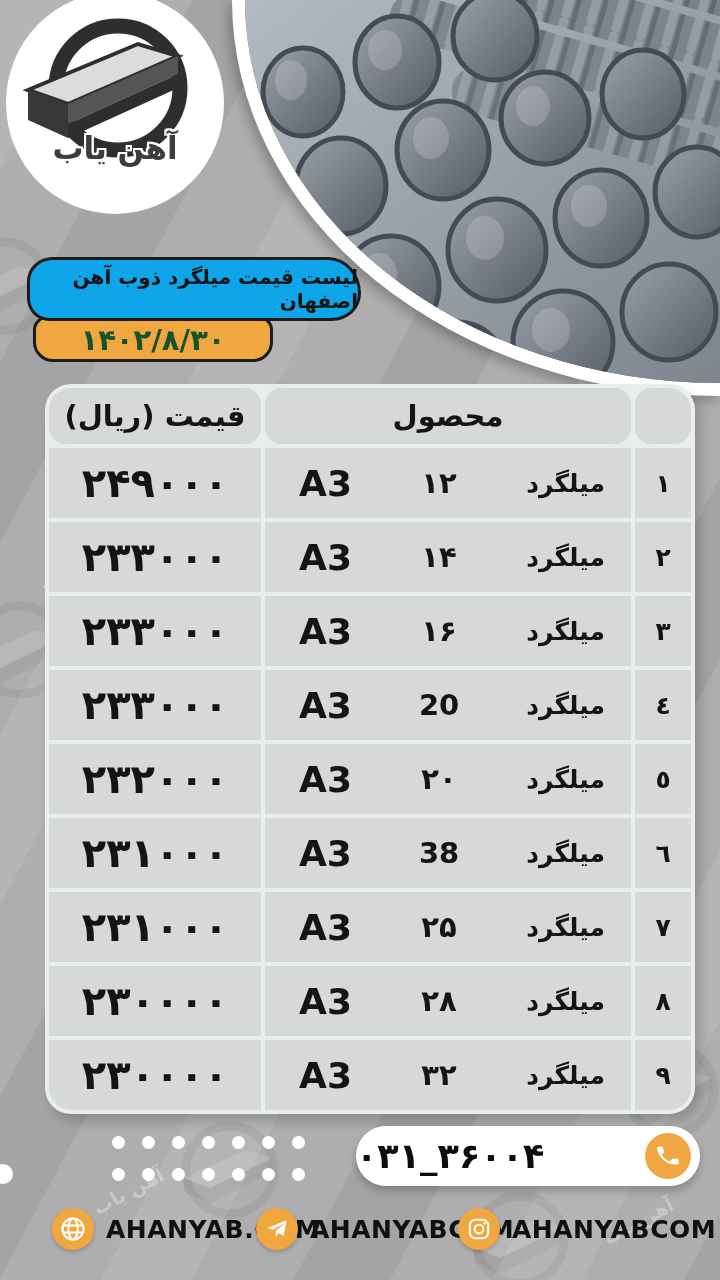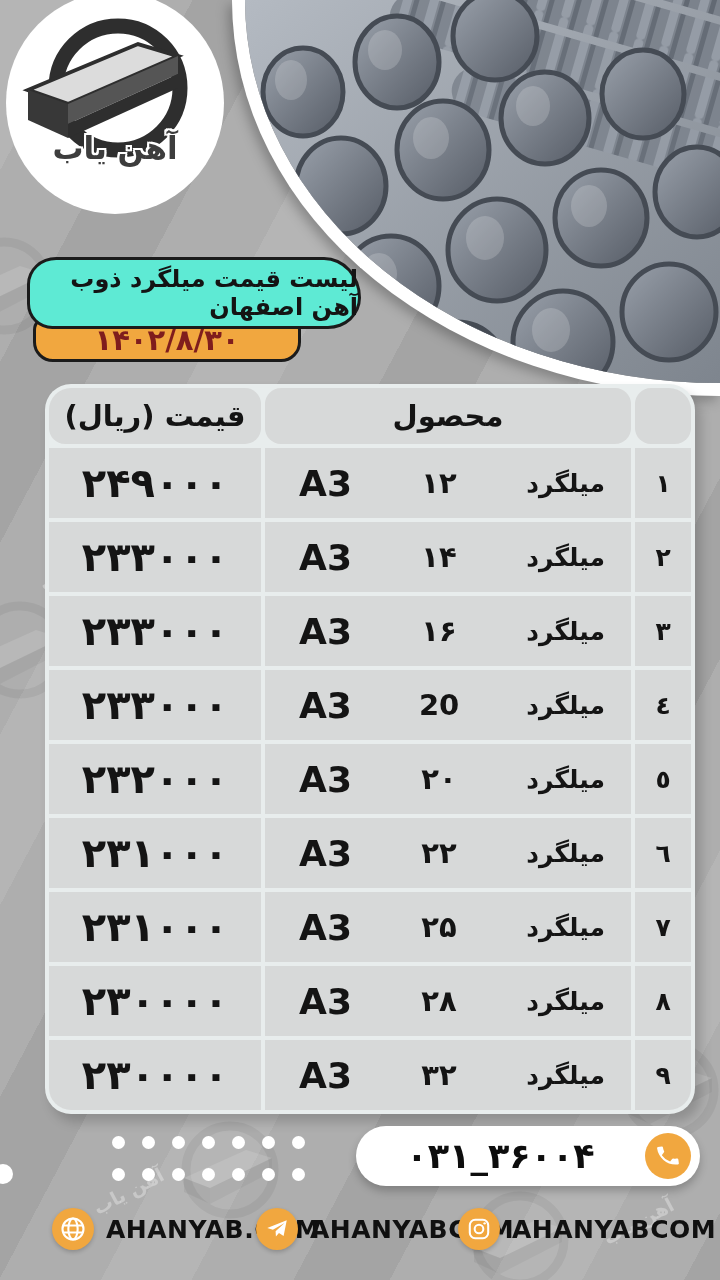--- a/index.html
+++ b/index.html
@@ -41,32 +41,32 @@
   }
   .logo-name{
     position:absolute; left:0; right:0; top:138px; z-index:4;
     text-align:center; direction:rtl;
     font-weight:bold; font-size:31px; color:#3d3d3d;
     text-shadow:-2px 0 #fff,2px 0 #fff,0 -2px #fff,0 2px #fff,
                 -2px -2px #fff,2px 2px #fff,-2px 2px #fff,2px -2px #fff;
   }
   
   .title-pill{
-    position:absolute; left:27px; top:257px; width:334px; height:72px; z-index:6;
-    background:#5eead4; border:3px solid #1b1b1b; box-sizing:border-box;
+    position:absolute; left:27px; top:257px; width:334px; height:64px; z-index:6;
+    background:#0ea5e9; border:3px solid #1b1b1b; box-sizing:border-box;
     border-radius:30px 38px 34px 26px / 28px 42px 32px 26px;
     display:flex; align-items:center; justify-content:center;
-    direction:rtl; font-weight:bold; font-size:24px; color:#141414;
+    direction:rtl; font-weight:bold; font-size:20px; color:#141414;
   }
   .date-pill{
-    position:absolute; left:33px; top:316px; width:268px; height:46px; z-index:5;
+    position:absolute; left:33px; top:316px; width:240px; height:46px; z-index:5;
     background:#f1a73f; border:3px solid #1b1b1b; box-sizing:border-box;
     border-radius:14px 14px 20px 20px;
     display:flex; align-items:flex-end; justify-content:center; padding-bottom:2px;
-    font-weight:bold; font-size:29px; color:#7f1d1d;
+    font-weight:bold; font-size:29px; color:#14532d;
   }
   
   .price-table{
     position:absolute; left:45px; top:384px; width:650px; z-index:7;
     background:#e8eded; border-radius:26px; padding:4px; box-sizing:border-box;
     display:flex; flex-direction:column; gap:4px; direction:rtl;
     box-shadow:6px 8px 12px rgba(0,0,0,0.18);
     overflow:hidden;
   }
   .t-row{
@@ -96,21 +96,21 @@
   .dot{width:13px; height:13px; border-radius:50%; background:#ffffff;}
   .corner-dot{position:absolute; left:-7px; top:1164px; width:20px; height:20px; border-radius:50%; background:#ffffff; z-index:6;}
   
   .phone-pill{
     position:absolute; left:356px; top:1126px; width:344px; height:60px; z-index:8;
     background:#ffffff; border-radius:32px;
     display:flex; align-items:center; justify-content:flex-end;
     box-shadow:0 5px 9px rgba(0,0,0,0.22);
   }
   .phone-number{
-    flex:1; text-align:center; direction:ltr;
+    flex:1; text-align:left; direction:ltr;
     font-weight:bold; font-size:35px; color:#0d0d0d;
   }
   .phone-circle{
     width:46px; height:46px; border-radius:50%; background:#f1a73f;
     margin-right:9px; flex:0 0 auto;
     display:flex; align-items:center; justify-content:center;
   }
   
   .footer{position:absolute; left:0; top:1208px; width:720px; height:52px; z-index:8;}
   .social-item{position:absolute; display:flex; align-items:center; gap:12px;}
@@ -301,21 +301,21 @@
         <span class="p-size">۲۰</span>
         <span class="p-grade">A3</span>
       </div>
       <div class="cell cell-price">۲۳۲۰۰۰</div>
     </div>
   
     <div class="t-row">
       <div class="cell cell-num">٦</div>
       <div class="cell cell-product">
         <span class="p-name">میلگرد</span>
-        <span class="p-size">۲۲</span>
+        <span class="p-size">38</span>
         <span class="p-grade">A3</span>
       </div>
       <div class="cell cell-price">۲۳۱۰۰۰</div>
     </div>
   
     <div class="t-row">
       <div class="cell cell-num">۷</div>
       <div class="cell cell-product">
         <span class="p-name">میلگرد</span>
         <span class="p-size">۲۵</span>

